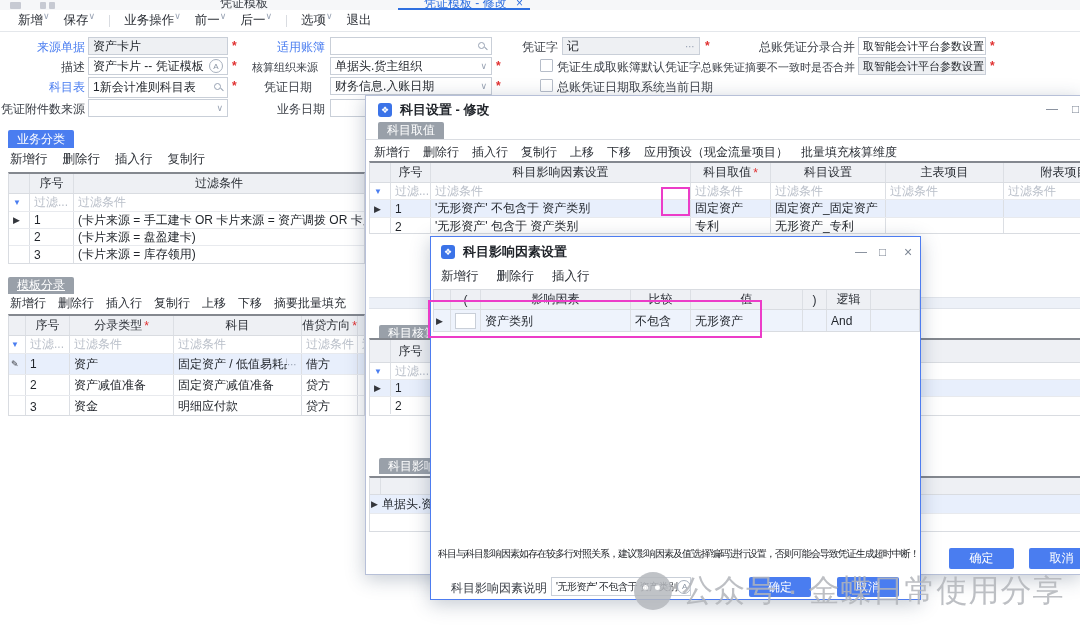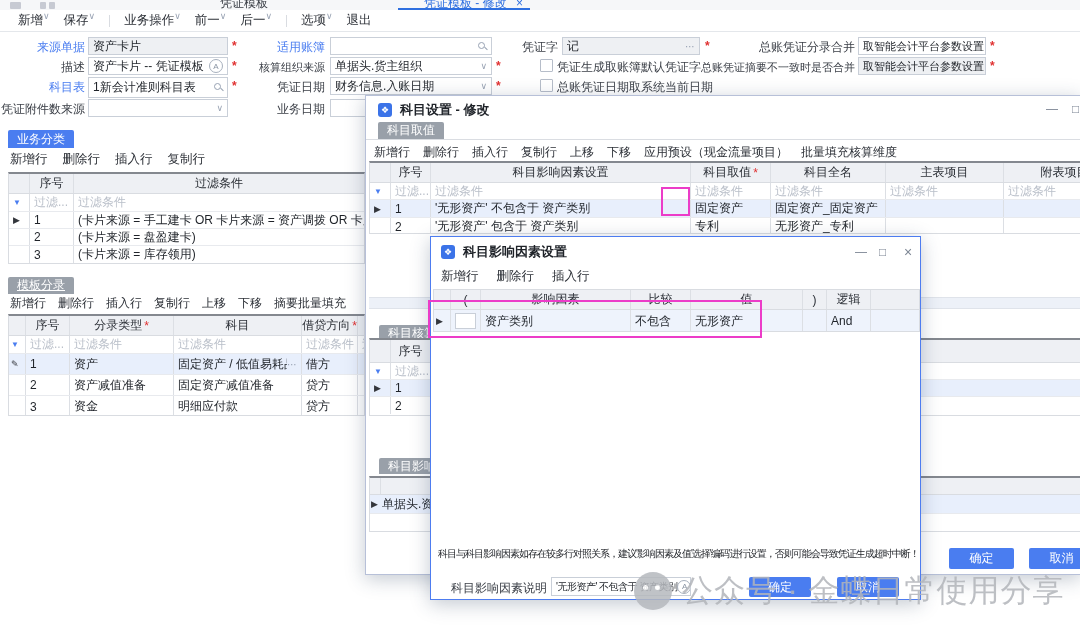--- a/index.html
+++ b/index.html
@@ -138,42 +138,42 @@
       <span class="caret" style="margin-left:auto;">∨</span>
     </div>
   <span class="star" style="left:990px;top:39px;">*</span>
 
   <span class="lbl" style="left:10px;top:59px;width:75px;">描述</span>
   <div class="inp" style="left:88px;top:57px;width:140px;height:18px;">
       <span>资产卡片 -- 凭证模板</span>
       <span class="pen">A</span>
     </div>
   <span class="star" style="left:232px;top:59px;">*</span>
-  <span class="lbl" style="left:245px;top:60px;width:80px;font-size:11px;">核算组织来源</span>
+  <span class="lbl" style="left:245px;top:60px;width:80px;font-size:11px;text-align:center;">核算组织来源</span>
   <div class="inp" style="left:330px;top:57px;width:162px;height:18px;">
       <span>单据头.货主组织</span>
       <span class="caret" style="margin-left:auto;">∨</span>
     </div>
   <span class="star" style="left:496px;top:59px;">*</span>
   <div class="cb" style="left:540px;top:59px;"></div>
   <span class="cblbl" style="left:557px;top:59px;">凭证生成取账簿默认凭证字</span>
   <span class="lbl" style="left:690px;top:60px;width:165px;font-size:11px;">总账凭证摘要不一致时是否合并</span>
   <div class="inp ro" style="left:858px;top:57px;width:128px;height:18px;font-size:11px;">
       <span>取智能会计平台参数设置</span>
       <span class="caret" style="margin-left:auto;">∨</span>
     </div>
   <span class="star" style="left:990px;top:59px;">*</span>
 
   <span class="lbl link" style="left:10px;top:79px;width:75px;">科目表</span>
   <div class="inp" style="left:88px;top:77px;width:140px;height:21px;">
       <span>1新会计准则科目表</span>
       <span class="mag"></span>
     </div>
   <span class="star" style="left:232px;top:79px;">*</span>
-  <span class="lbl" style="left:245px;top:79px;width:80px;font-family:Liberation Serif, serif;">凭证日期</span>
+  <span class="lbl" style="left:232px;top:79px;width:80px;font-family:Liberation Serif, serif;">凭证日期</span>
   <div class="inp" style="left:330px;top:77px;width:162px;height:18px;">
       <span>财务信息.入账日期</span>
       <span class="caret" style="margin-left:auto;">∨</span>
     </div>
   <span class="star" style="left:496px;top:79px;">*</span>
   <div class="cb" style="left:540px;top:79px;"></div>
   <span class="cblbl" style="left:557px;top:79px;">总账凭证日期取系统当前日期</span>
 
   <span class="lbl" style="left:0px;top:101px;width:85px;">凭证附件数来源</span>
   <div class="inp" style="left:88px;top:99px;width:140px;height:18px;">
@@ -311,21 +311,21 @@
     </div>
     <div class="tbl" style="left:3px;top:65px;width:712px;height:73px;border-right:none;">
       <div class="r hd" style="height:20px;">
         <span class="c" style="width:20px;"></span>
         <span class="c ctr bl" style="width:40px;">序号</span>
         <span class="c ctr bl" style="width:260px;">科目影响因素设置</span>
         <span class="c ctr bl" style="width:80px;">
             <span>科目取值</span>
             <span class="redstar">*</span>
           </span>
-        <span class="c ctr bl" style="width:115px;">科目全名</span>
+        <span class="c ctr bl" style="width:115px;">科目设置</span>
         <span class="c ctr bl" style="width:118px;">主表项目</span>
         <span class="c ctr bl" style="width:122px;">附表项目</span>
       </div>
       <div class="r" style="height:17px;">
         <span class="c" style="width:20px;">
             <span class="funnel">▼</span>
           </span>
         <span class="c ph bl" style="width:40px;">过滤...</span>
         <span class="c ph bl" style="width:260px;">过滤条件</span>
         <span class="c ph bl" style="width:80px;">过滤条件</span>

